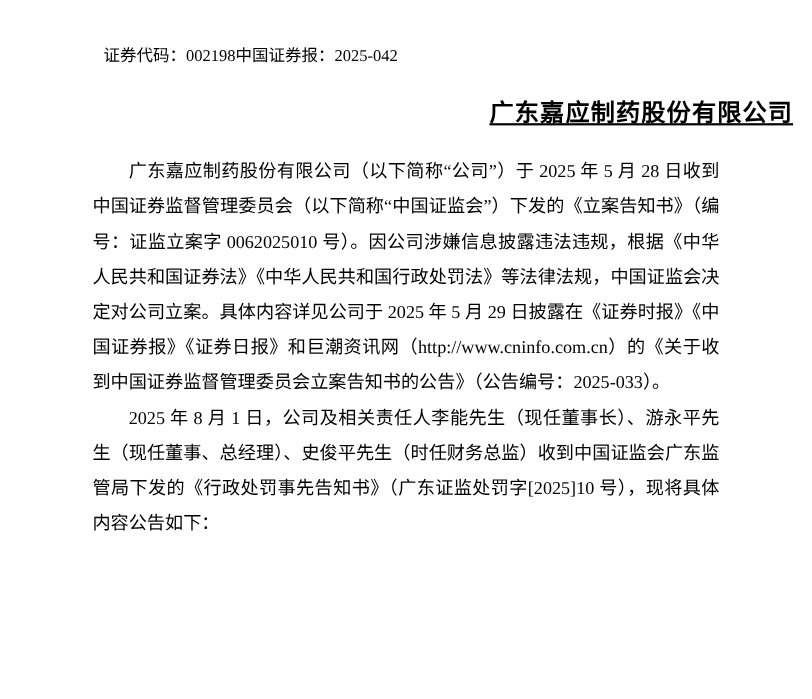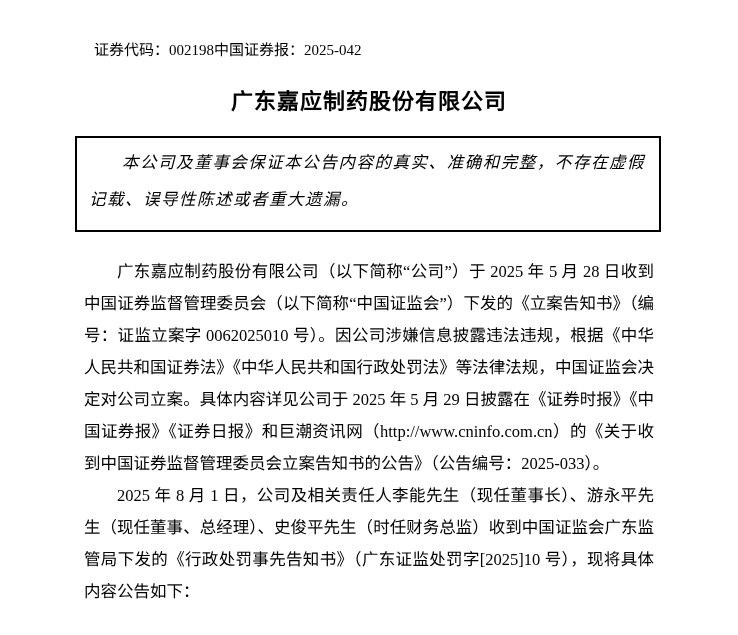--- a/index.html
+++ b/index.html
@@ -18,27 +18,28 @@
   }
   .header-row {
     display: flex;
     justify-content: flex-start;
     padding: 38px 92px 0 94px;
     font-size: 15px;
     white-space: nowrap;
   }
   .header-item { display: inline-block; }
   .doc-title {
-    margin: 30px 0 0 0;
-    text-align: center;
+    margin: 30px 17px 0 0;
+    text-align: right;
     font-family: "Liberation Sans", "DejaVu Sans", sans-serif;
     font-weight: bold;
     font-size: 22px;
     line-height: 1.2;
     letter-spacing: 1px;
+    text-decoration: underline;
   }
   .doc-subtitle {
     margin: 24px 0 0 0;
     text-align: center;
     font-family: "Liberation Sans", "DejaVu Sans", sans-serif;
     font-weight: bold;
     font-size: 21px;
     line-height: 1.2;
     letter-spacing: 0.5px;
   }
@@ -80,22 +81,19 @@
       <span>证券代码：</span><span>002198</span>
     </span>
     <span class="header-item">
       <span>中国证券报：</span><span>2025-042</span>
     </span>
   </div>
 
   <h1 class="doc-title">广东嘉应制药股份有限公司</h1>
 
 
-  <div class="disclaimer-box">
-    <p>本公司及董事会保证本公告内容的真实、准确和完整，不存在虚假记载、误导性陈述或者重大遗漏。</p>
-  </div>
 
   <div class="body-text">
     <p>广东嘉应制药股份有限公司（以下简称“公司”）于 2025 年 5 月 28 日收到中国证券监督管理委员会（以下简称“中国证监会”）下发的《立案告知书》（编号：证监立案字 0062025010 号）。因公司涉嫌信息披露违法违规，根据《中华人民共和国证券法》《中华人民共和国行政处罚法》等法律法规，中国证监会决定对公司立案。具体内容详见公司于 2025 年 5 月 29 日披露在《证券时报》《中国证券报》《证券日报》和巨潮资讯网（http://www.cninfo.com.cn）的《关于收到中国证券监督管理委员会立案告知书的公告》（公告编号：2025-033）。</p>
     <p>2025 年 8 月 1 日，公司及相关责任人李能先生（现任董事长）、游永平先生（现任董事、总经理）、史俊平先生（时任财务总监）收到中国证监会广东监管局下发的《行政处罚事先告知书》（广东证监处罚字[2025]10 号），现将具体内容公告如下：</p>
   </div>
 
 </div>
 
 </body></html>

